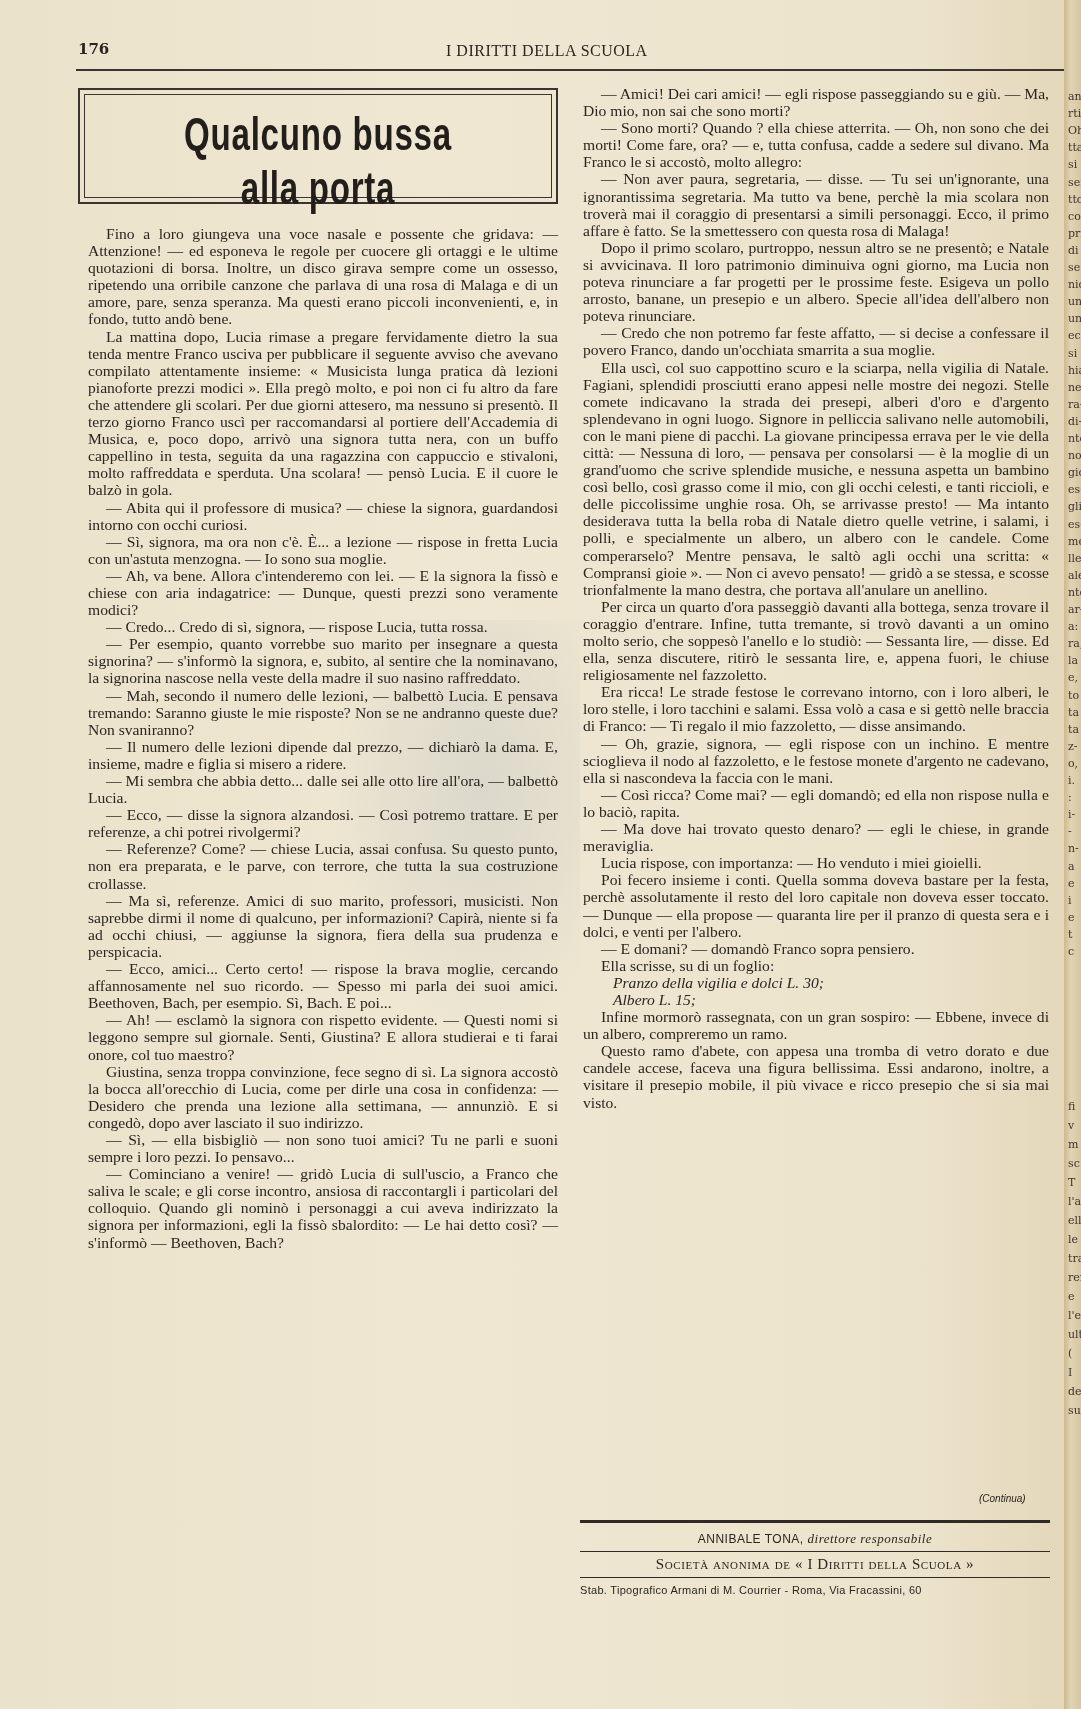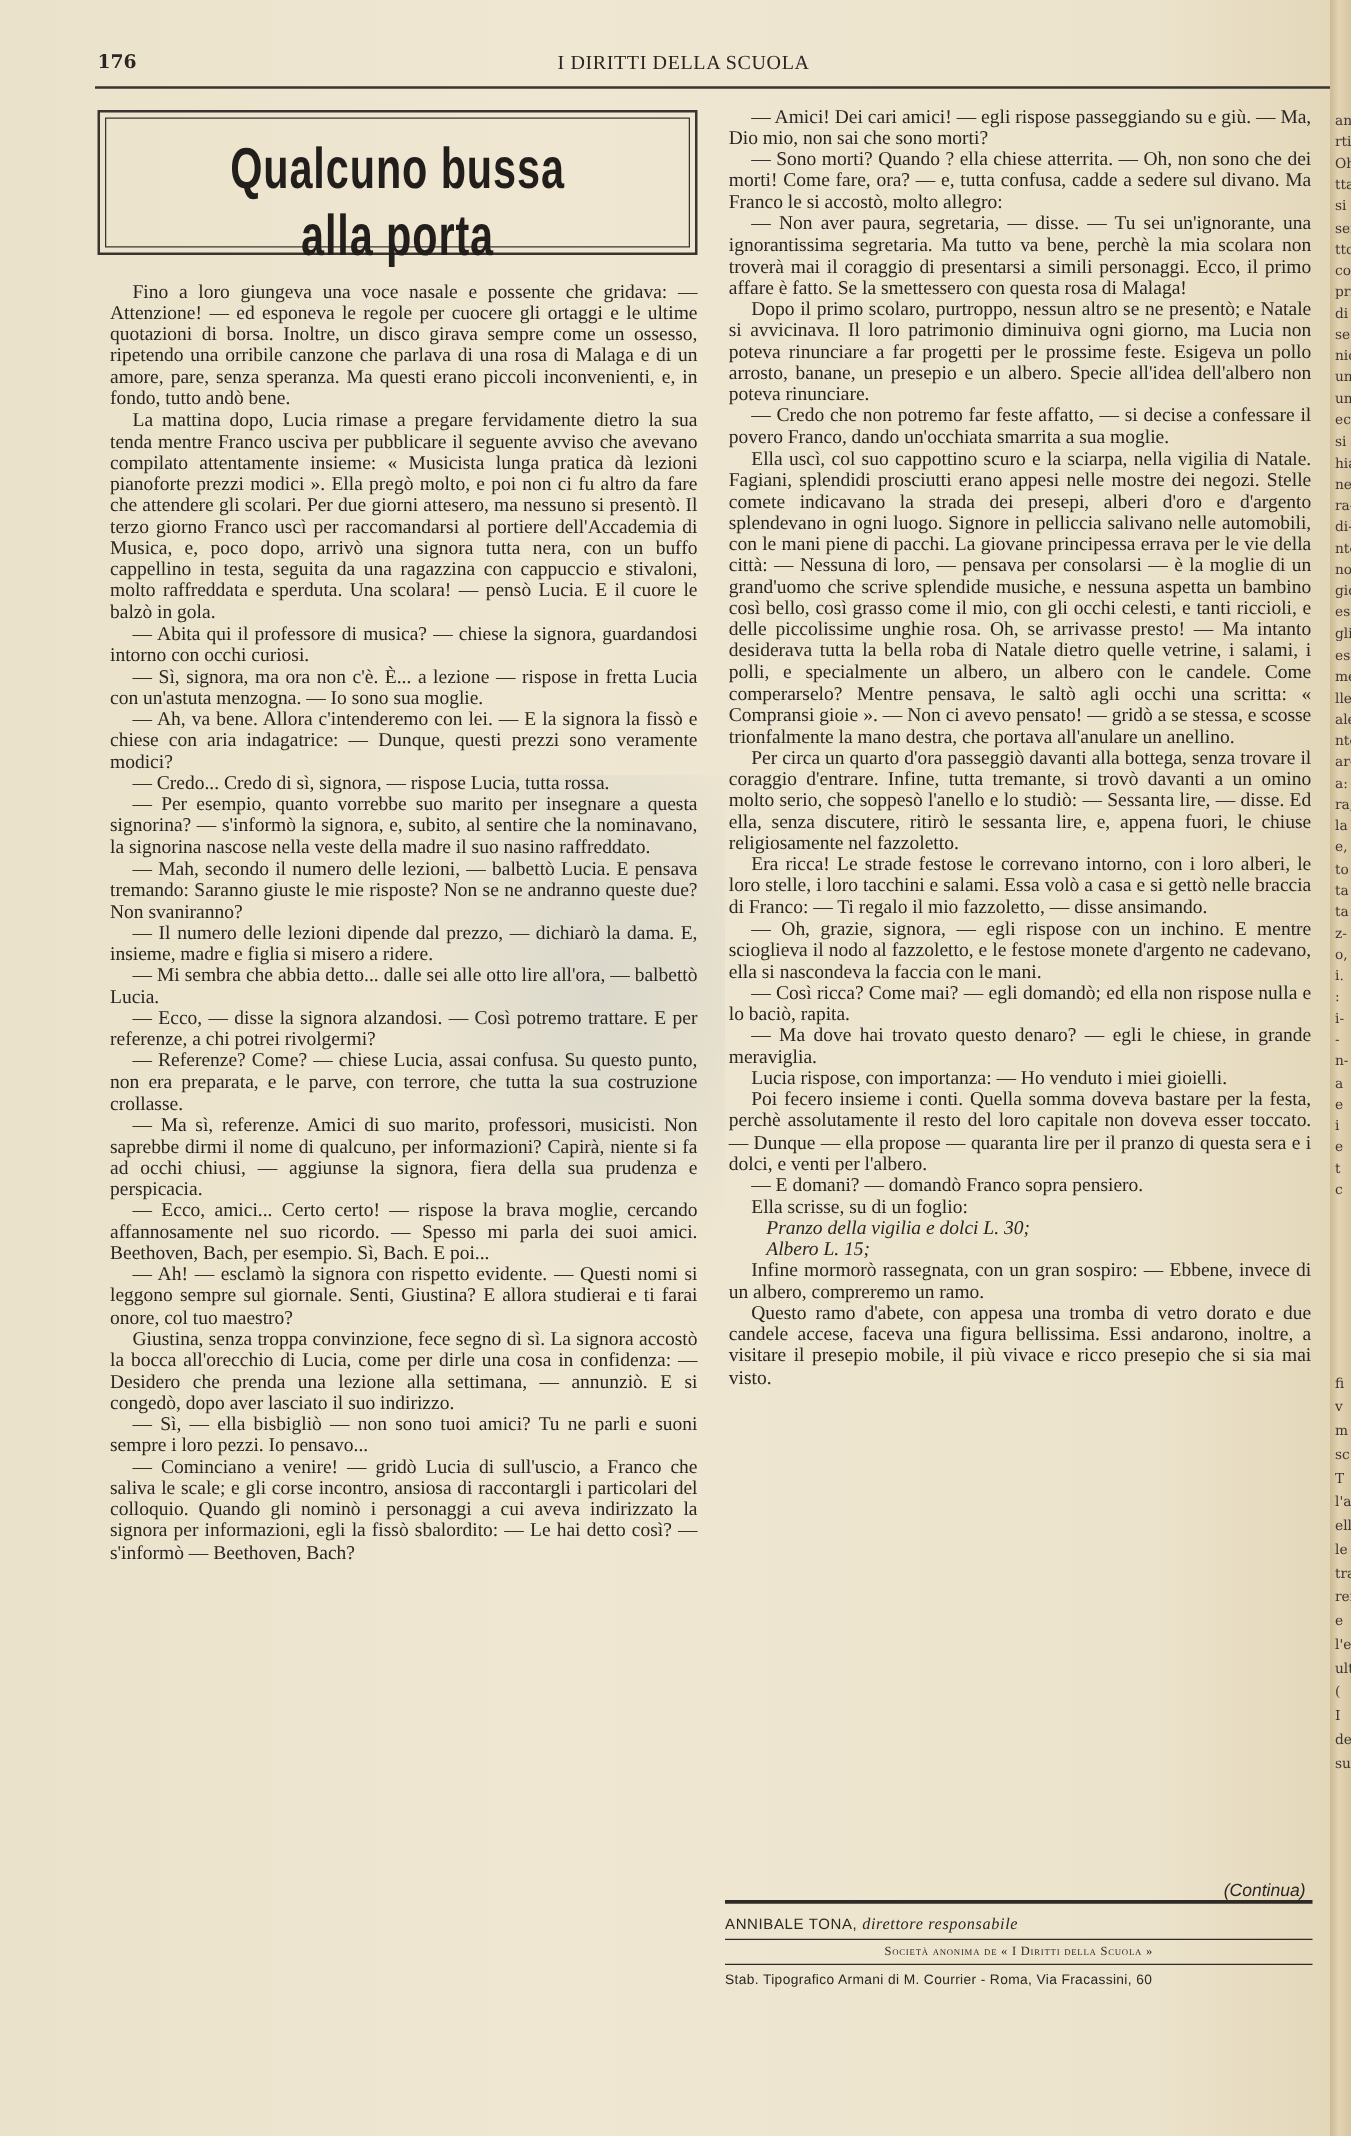--- a/index.html
+++ b/index.html
@@ -59,34 +59,34 @@
     position: absolute; font-family: "Liberation Serif", serif;
     font-size: 15.6px; line-height: 17.1px; text-align: justify; color: #2a2622;
   }
   .col-left { left: 88px; top: 225px; width: 470px; }
   .col-right { left: 583px; top: 85px; width: 466px; }
   .col p { margin: 0; text-indent: 18px; hyphens: auto; }
   .list-lines { margin: 0; padding-left: 30px; font-style: italic; }
   .list-lines div { margin: 0; }
   .continua {
     position: absolute; left: 979px; top: 1493px; font-family: "Liberation Sans", sans-serif;
-    font-size: 14px; font-style: italic; color: #2a2622; margin-top: 11px;
+    font-size: 10px; font-style: italic; color: #2a2622;
   }
   .footer {
     position: absolute; left: 580px; top: 1520px; width: 470px;
   }
   .footer .rule-thick { border-top: 3px solid #2f2a26; height: 0; margin-bottom: 6px; }
   .footer .rule-thin { border-top: 1px solid #2f2a26; height: 0; }
   .footer .director {
-    font-family: "Liberation Sans", sans-serif; font-size: 12px;
+    text-align: center; font-family: "Liberation Sans", sans-serif; font-size: 12px;
     letter-spacing: 0.5px; padding: 2px 0 4px 0;
   }
   .footer .director i { font-family: "Liberation Serif", serif; font-size: 13px; }
   .footer .society {
-    text-align: center; font-family: "Liberation Serif", serif; font-size: 10px;
+    text-align: center; font-family: "Liberation Serif", serif; font-size: 15px;
     letter-spacing: 0.6px; padding: 4px 0 4px 0; font-variant: small-caps;
   }
   .footer .printer {
     font-family: "Liberation Sans", sans-serif; font-size: 11px; padding-top: 6px;
     letter-spacing: 0.3px; white-space: nowrap;
   }
   .watermark {
     position: absolute; left: 330px; top: 620px; width: 250px; height: 420px;
     background: radial-gradient(ellipse at 60% 40%, rgba(150,165,180,0.22) 0%, rgba(150,165,180,0.10) 45%, rgba(150,165,180,0) 70%);
     pointer-events: none;

